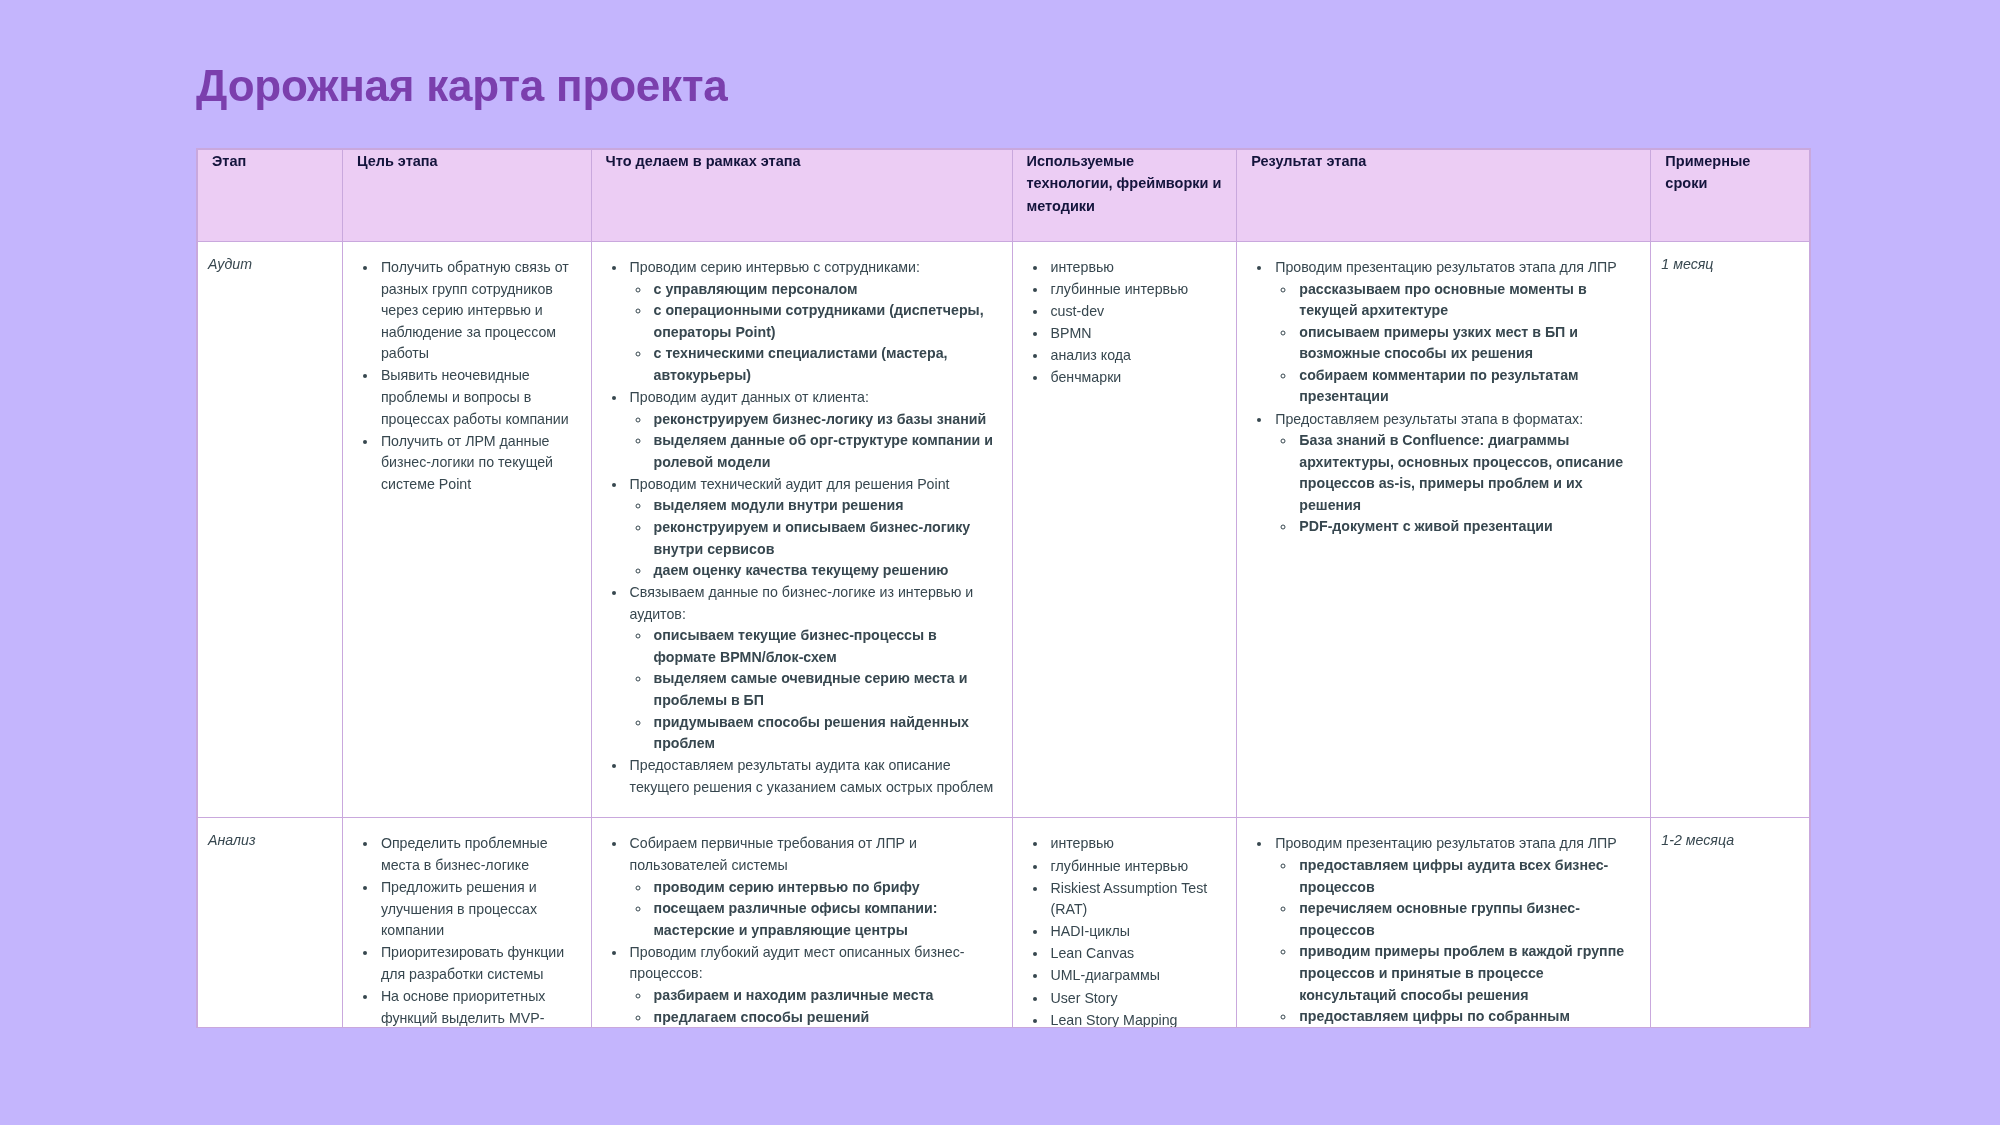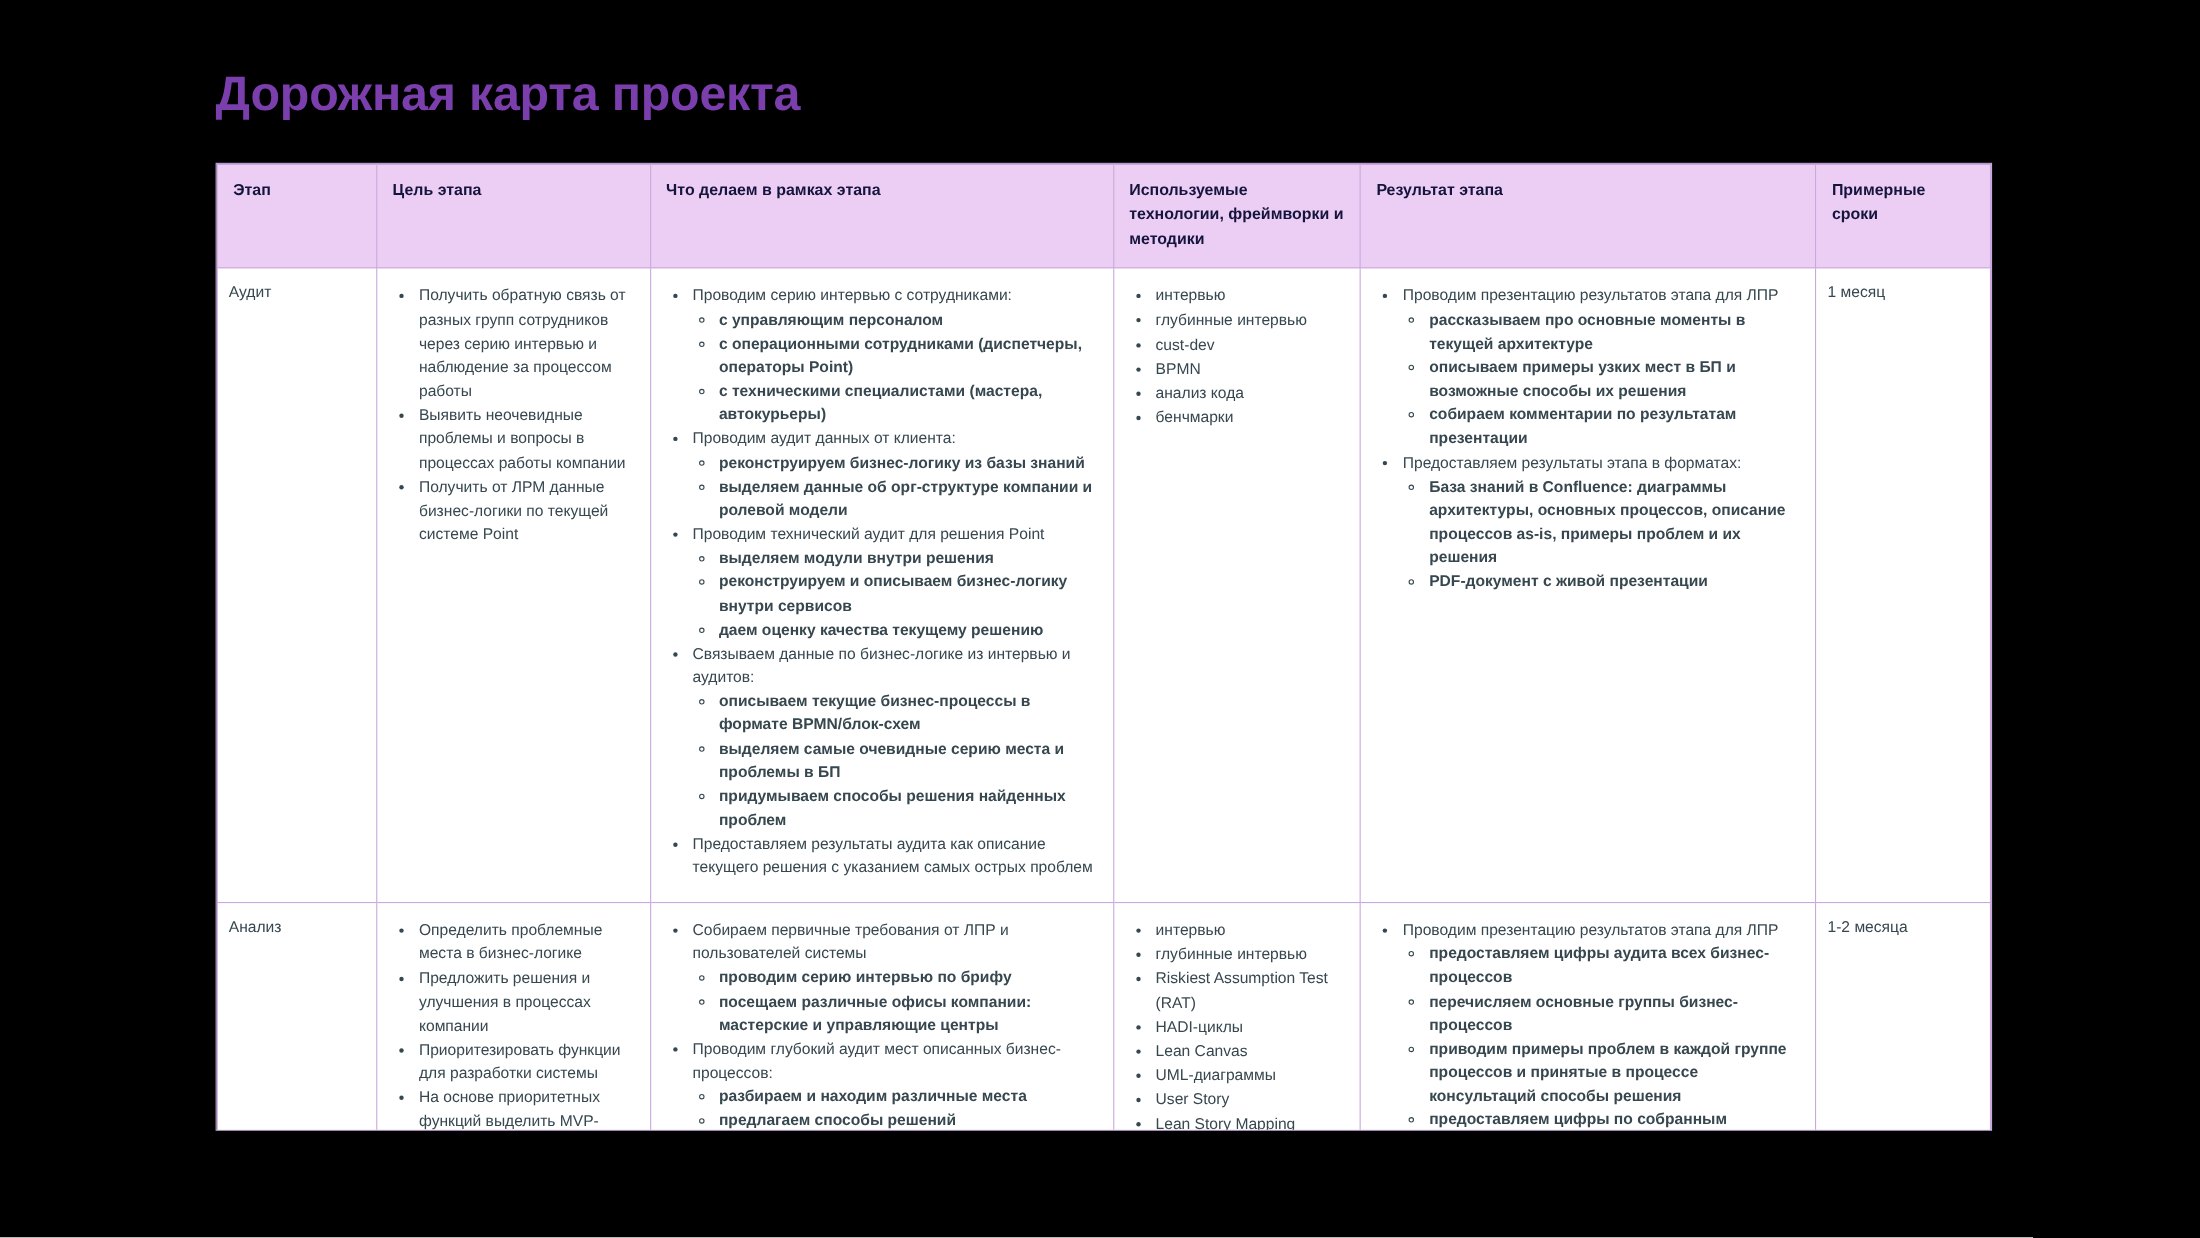--- a/index.html
+++ b/index.html
@@ -6,21 +6,21 @@
   * { box-sizing: border-box; }
   html, body {
     margin: 0; padding: 0;
     width: 2000px; height: 1125px;
     background: #f7f6f4;
     font-family: "Liberation Sans", "DejaVu Sans", sans-serif;
   }
   .page {
     position: relative;
     width: 2000px; height: 1125px;
-    background: #000000;
+    background: #c4b5fd;
     overflow: hidden;
   }
   .title {
     position: absolute;
     left: 196px;
     top: 62px;
     font-size: 44px;
     font-weight: bold;
     letter-spacing: -0.2px;
     color: #7b3fad;
@@ -47,32 +47,33 @@
     border: 1px solid #c9a8dd;
     vertical-align: top;
     text-align: left;
   }
   table.roadmap thead th {
     background: #eccdf4;
     color: #14143c;
     font-size: 14.5px;
     font-weight: bold;
     line-height: 1.55;
-    padding: 12px 14px 14px 14px;
+    padding: 0 14px 14px 14px;
     height: 92px;
   }
   table.roadmap tbody td {
     background: #ffffff;
     color: #37474f;
     font-size: 14.2px;
     line-height: 1.52;
     padding: 12px 14px 16px 10px;
   }
   td.cell-plain {
     padding-left: 16px;
+    font-style: italic;
   }
   
   col.c1 { width: 127px; }
   col.c2 { width: 218px; }
   col.c3 { width: 369px; }
   col.c4 { width: 197px; }
   col.c5 { width: 363px; }
   col.c6 { width: 139px; }
 
   ul.lvl1 {

